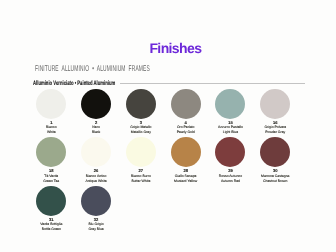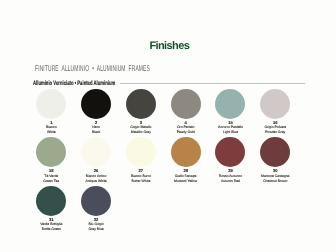--- a/index.html
+++ b/index.html
@@ -1,18 +1,18 @@
 <!DOCTYPE html>
 <html><head>
 <meta charset="utf-8">
 <style>
   html,body{margin:0;padding:0;}
   body{width:336px;height:252px;background:#ffffff;font-family:"Liberation Sans",sans-serif;overflow:hidden;-webkit-font-smoothing:antialiased;text-rendering:geometricPrecision;}
   .page{position:relative;width:336px;height:252px;background:#fdfdfc;will-change:transform;}
-  .title{position:absolute;left:149.4px;top:39.6px;font-size:11px;font-weight:bold;color:#14532d;letter-spacing:-0.6px;}
+  .title{position:absolute;left:149.4px;top:39.6px;font-size:14px;font-weight:bold;color:#6d28d9;letter-spacing:-0.6px;}
   .subtitle{position:absolute;left:34.5px;top:62.6px;font-size:8.4px;letter-spacing:0.26px;word-spacing:2.6px;color:#646464;font-weight:400;white-space:nowrap;transform:scaleX(0.583);transform-origin:left top;}
   .sechead{position:absolute;left:33.4px;top:78px;width:271.4px;height:10px;}
   .sechead .lbl{position:absolute;left:-0.2px;top:1.8px;font-size:6.5px;font-weight:bold;color:#111;-webkit-text-stroke:0.1px #111;white-space:nowrap;transform:scaleX(0.648);transform-origin:left top;}
   .sechead .rule{position:absolute;left:87px;right:0;top:5px;height:1px;background:#c3c3c3;}
   .grid{position:absolute;left:28.9px;top:88.8px;width:290px;}
   .row{display:flex;margin-bottom:2.4px;}
   .cell{width:44.8px;display:flex;flex-direction:column;align-items:center;}
   .sw{width:30px;height:30px;border-radius:50%;}
   .cap{margin-top:1.9px;text-align:center;line-height:4.72px;}
   .num{font-size:4.1px;font-weight:bold;color:#1b1b17;-webkit-text-stroke:0.1px #1b1b17;display:block;}

